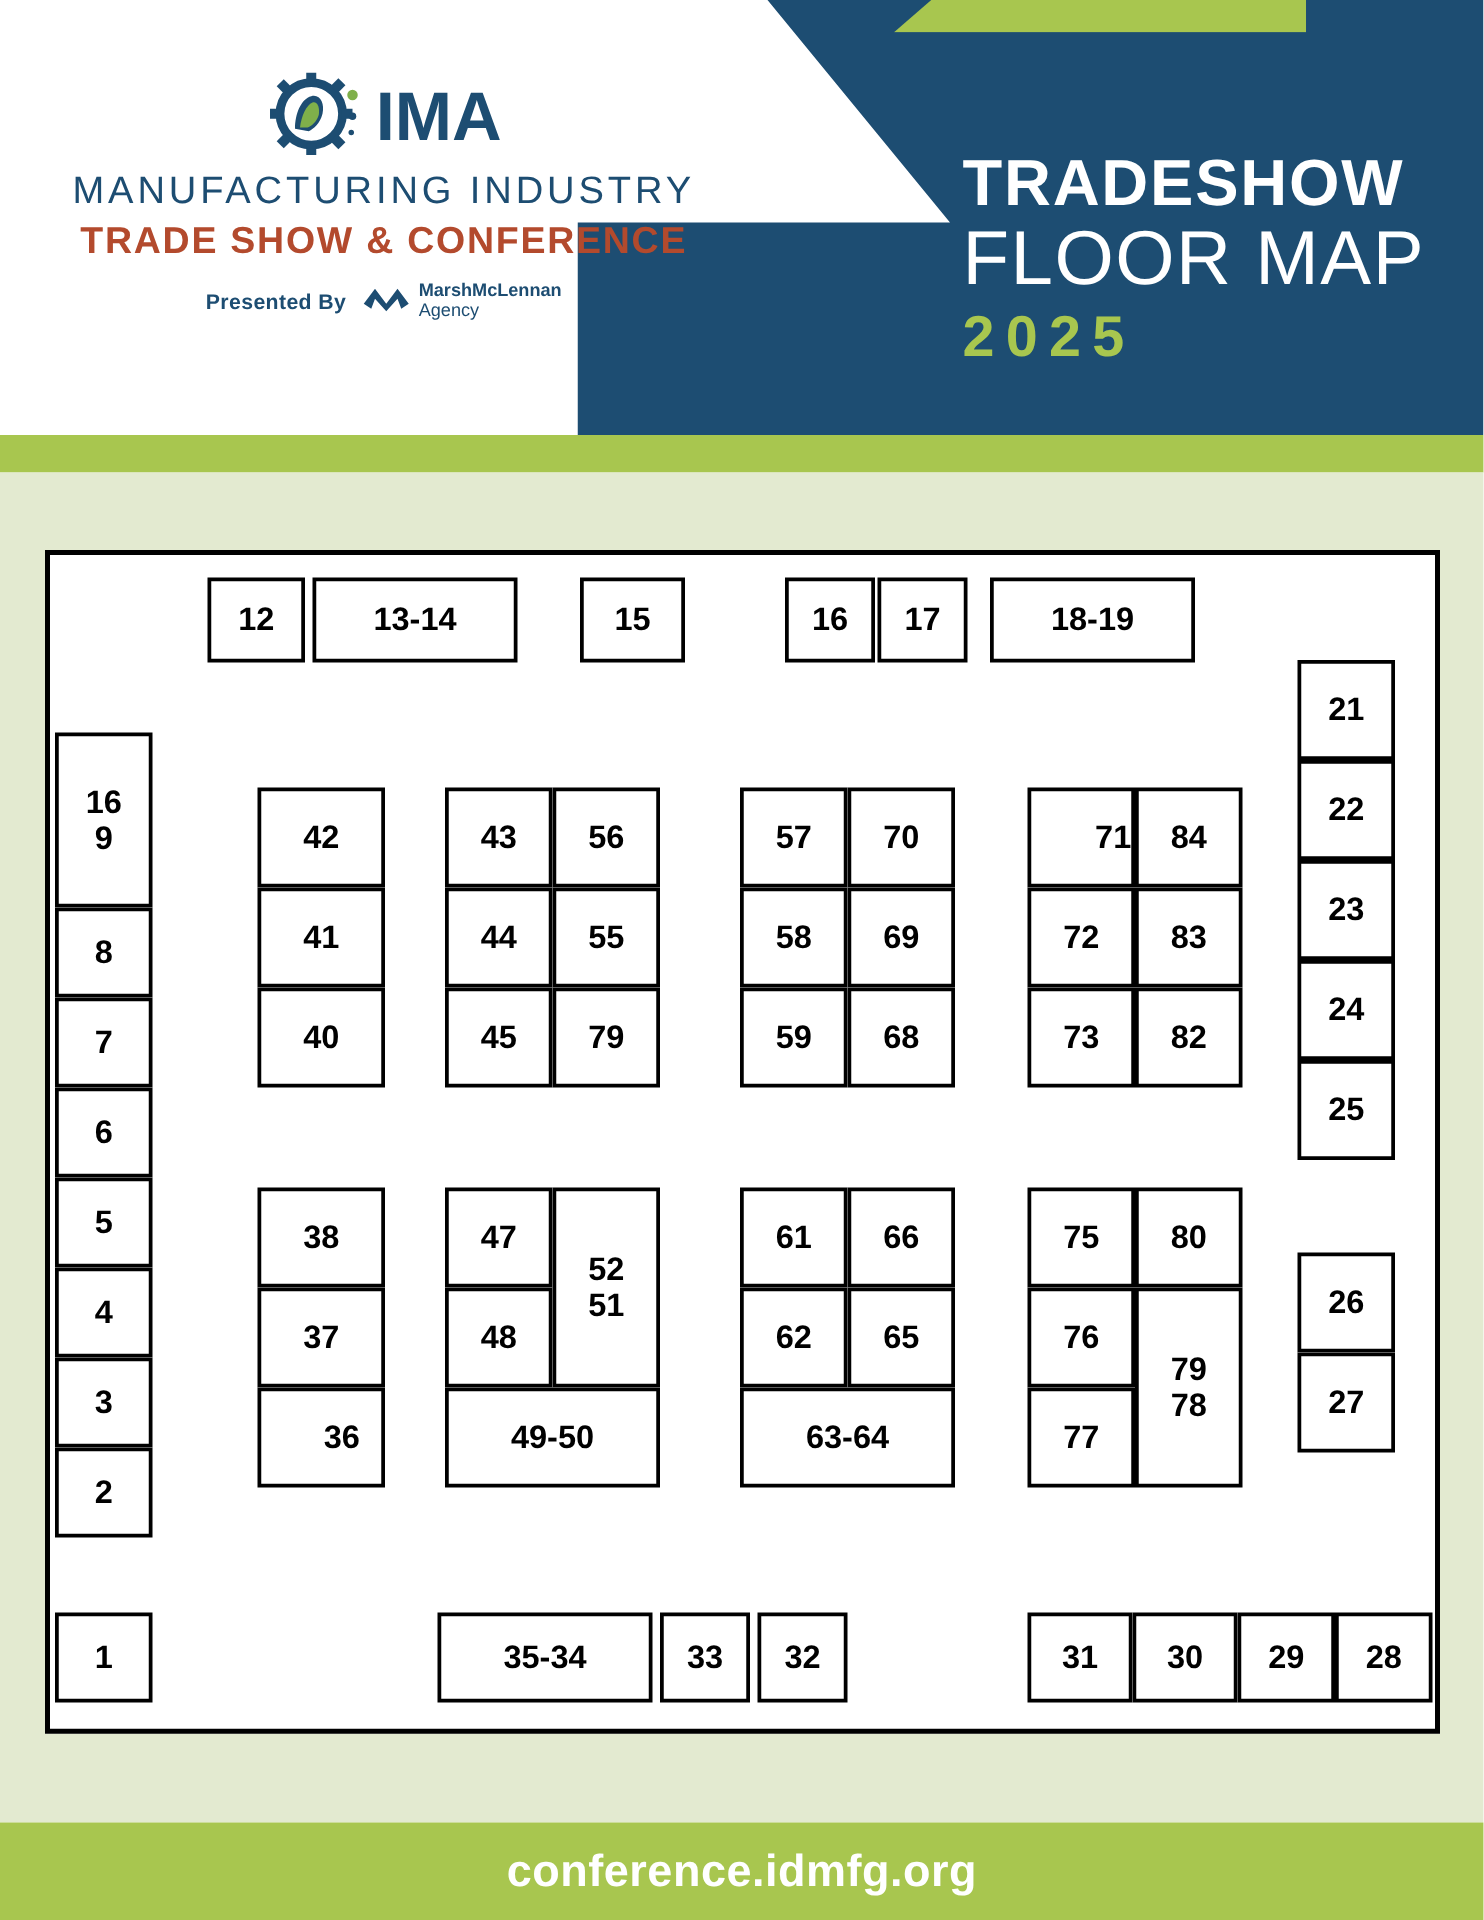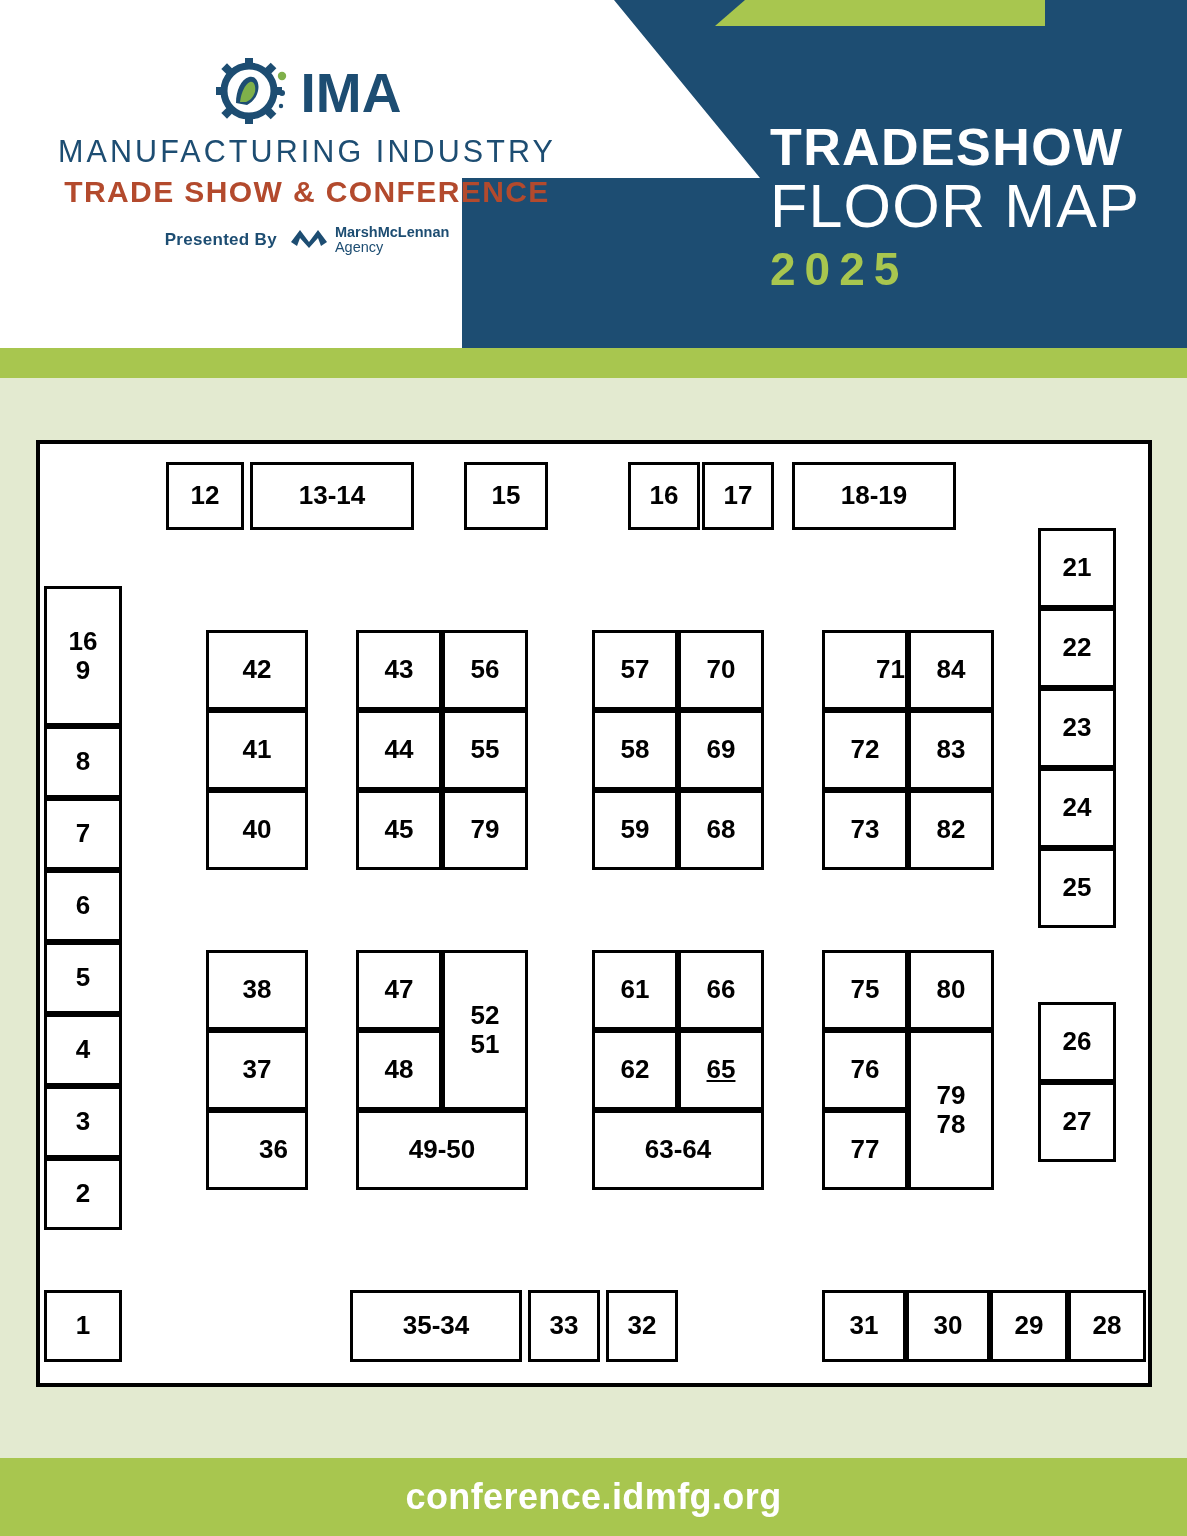--- a/index.html
+++ b/index.html
@@ -397,21 +397,21 @@
       </div>
       <div class="booth" style="left: 552px; top: 506px; width: 86px; height: 80px;">
         <span>61</span>
       </div>
       <div class="booth" style="left: 552px; top: 586px; width: 86px; height: 80px;">
         <span>62</span>
       </div>
       <div class="booth" style="left: 638px; top: 506px; width: 86px; height: 80px;">
         <span>66</span>
       </div>
-      <div class="booth" style="left: 638px; top: 586px; width: 86px; height: 80px; text-decoration: underline;">
+      <div class="booth" style="left: 638px; top: 586px; width: 86px; height: 80px;">
         <span>65</span>
       </div>
       <div class="booth" style="left: 552px; top: 666px; width: 172px; height: 80px;">
         <span>63-64</span>
       </div>
       <div class="booth" style="left: 782px; top: 506px; width: 86px; height: 80px;">
         <span>75</span>
       </div>
       <div class="booth" style="left: 782px; top: 586px; width: 86px; height: 80px;">
         <span>76</span>

